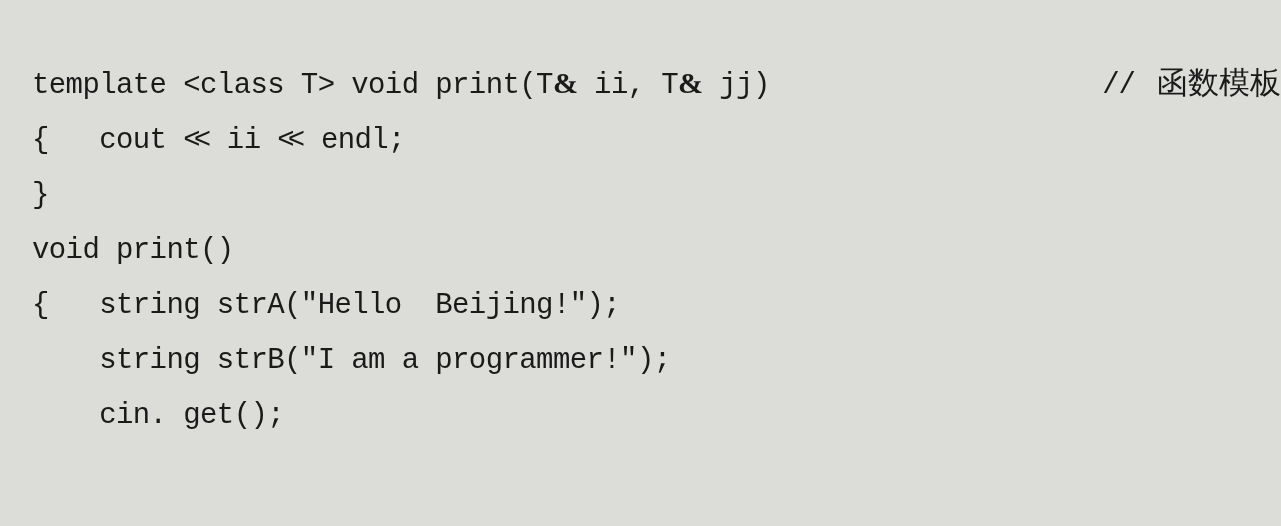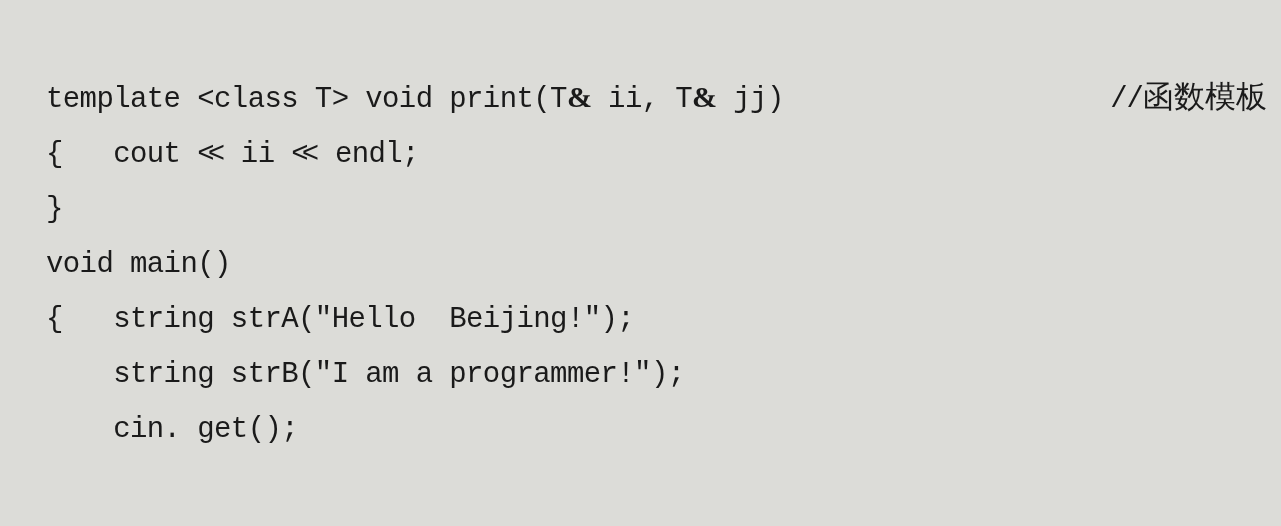--- a/index.html
+++ b/index.html
@@ -13,21 +13,21 @@
     height: 526px;
     overflow: hidden;
   }
 
   #code-listing {
     position: relative;
     width: 1281px;
     height: 372px;
     background: #dcdcd8;
     box-sizing: border-box;
-    padding: 14px;
+    padding: 0;
   }
 
   .code-line {
     position: relative;
     height: 55px;
     line-height: 55px;
     white-space: pre;
     font-family: "Liberation Serif", "DejaVu Serif", serif;
     font-size: 30px;
     color: #1a1a1a;
@@ -62,20 +62,21 @@
   .line-comment .slashes {
     font-family: "Liberation Mono", "DejaVu Sans Mono", monospace;
     font-size: 29px;
     letter-spacing: -1px;
   }
 
   .line-comment .cjk {
     font-family: "DejaVu Sans", "Liberation Sans", sans-serif;
     font-size: 31px;
     letter-spacing: 0px;
+    margin-left: 22px;
   }
 
   
   .amp {
     font-weight: 700;
     font-family: "Liberation Serif", "DejaVu Serif", serif;
     font-size: 30px;
   }
 
   .shift-op {
@@ -100,21 +101,21 @@
   <div class="code-line">
     <span class="code-text">{   cout <span class="shift-op">&lt;&lt;</span> ii <span class="shift-op">&lt;&lt;</span> endl;</span>
   </div>
 
 
   <div class="code-line">
     <span class="code-text">}</span>
   </div>
 
   <div class="code-line">
-    <span class="code-text">void main()</span>
+    <span class="code-text">void print()</span>
   </div>
 
   <div class="code-line">
     <span class="code-text">{   string strA("Hello  Beijing!");</span>
   </div>
 
   <div class="code-line">
     <span class="code-text">    string strB("I am a programmer!");</span>
   </div>
 

